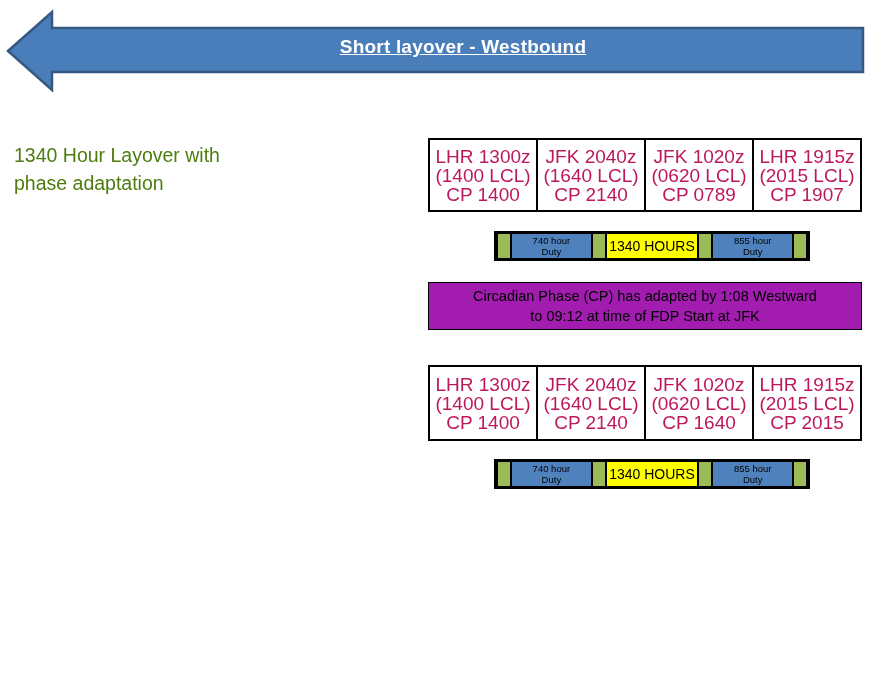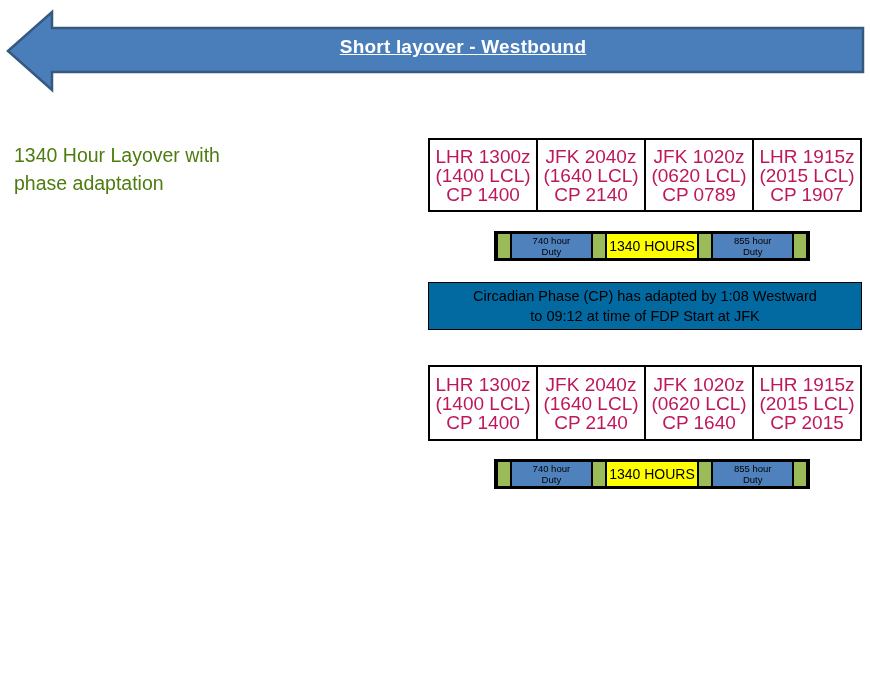--- a/index.html
+++ b/index.html
@@ -63,21 +63,21 @@
     box-sizing:border-box;overflow:hidden;
   }
   .seg-gap{background:#9BBB59;width:14px;flex:0 0 14px;}
   .seg-duty{background:#4F81BD;flex:1 1 0;}
   .seg-layover{background:#FFFF00;flex:1.15 1 0;font-size:14px;}
   .seg-label{display:block;white-space:pre-line;font-family:"Liberation Sans", sans-serif;}
 
   
   #cp-note{
     position:absolute;left:428px;top:282px;width:434px;height:48px;
-    border:1.5px solid #000000;background:#0369a1;
+    border:1.5px solid #000000;background:#a21caf;
     display:flex;align-items:center;justify-content:center;
     box-sizing:border-box;
   }
   #cp-note .note-text{
     text-align:center;font-size:14.5px;line-height:20px;color:#000000;
     white-space:pre-line;
   }
 </style>
 </head>
 <body>

